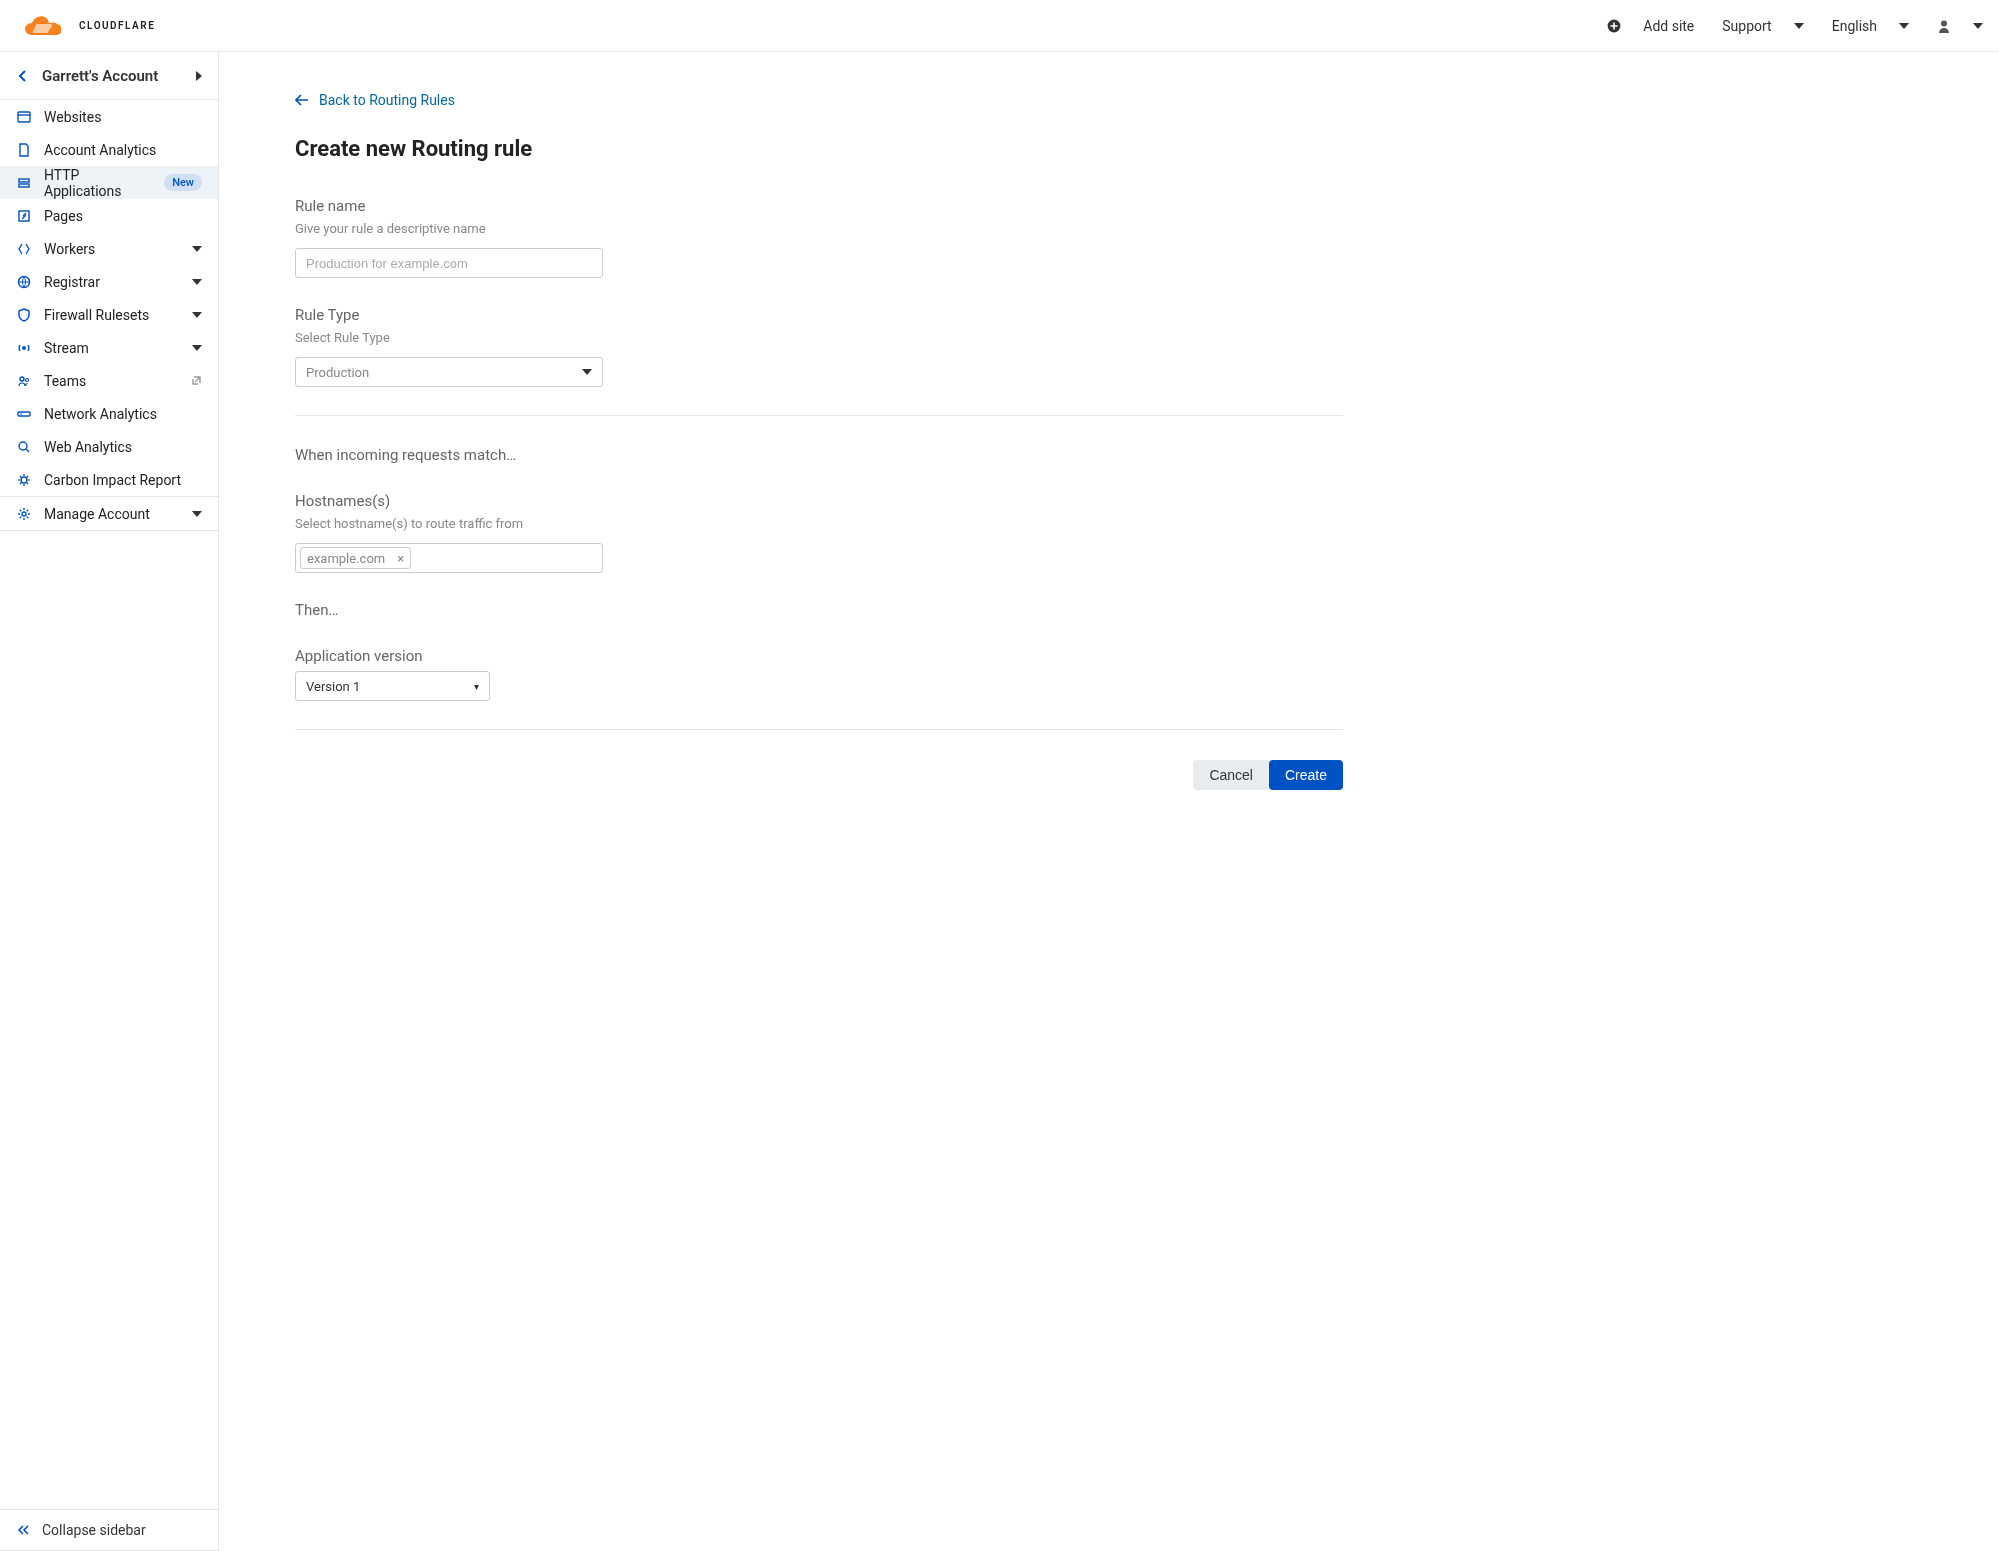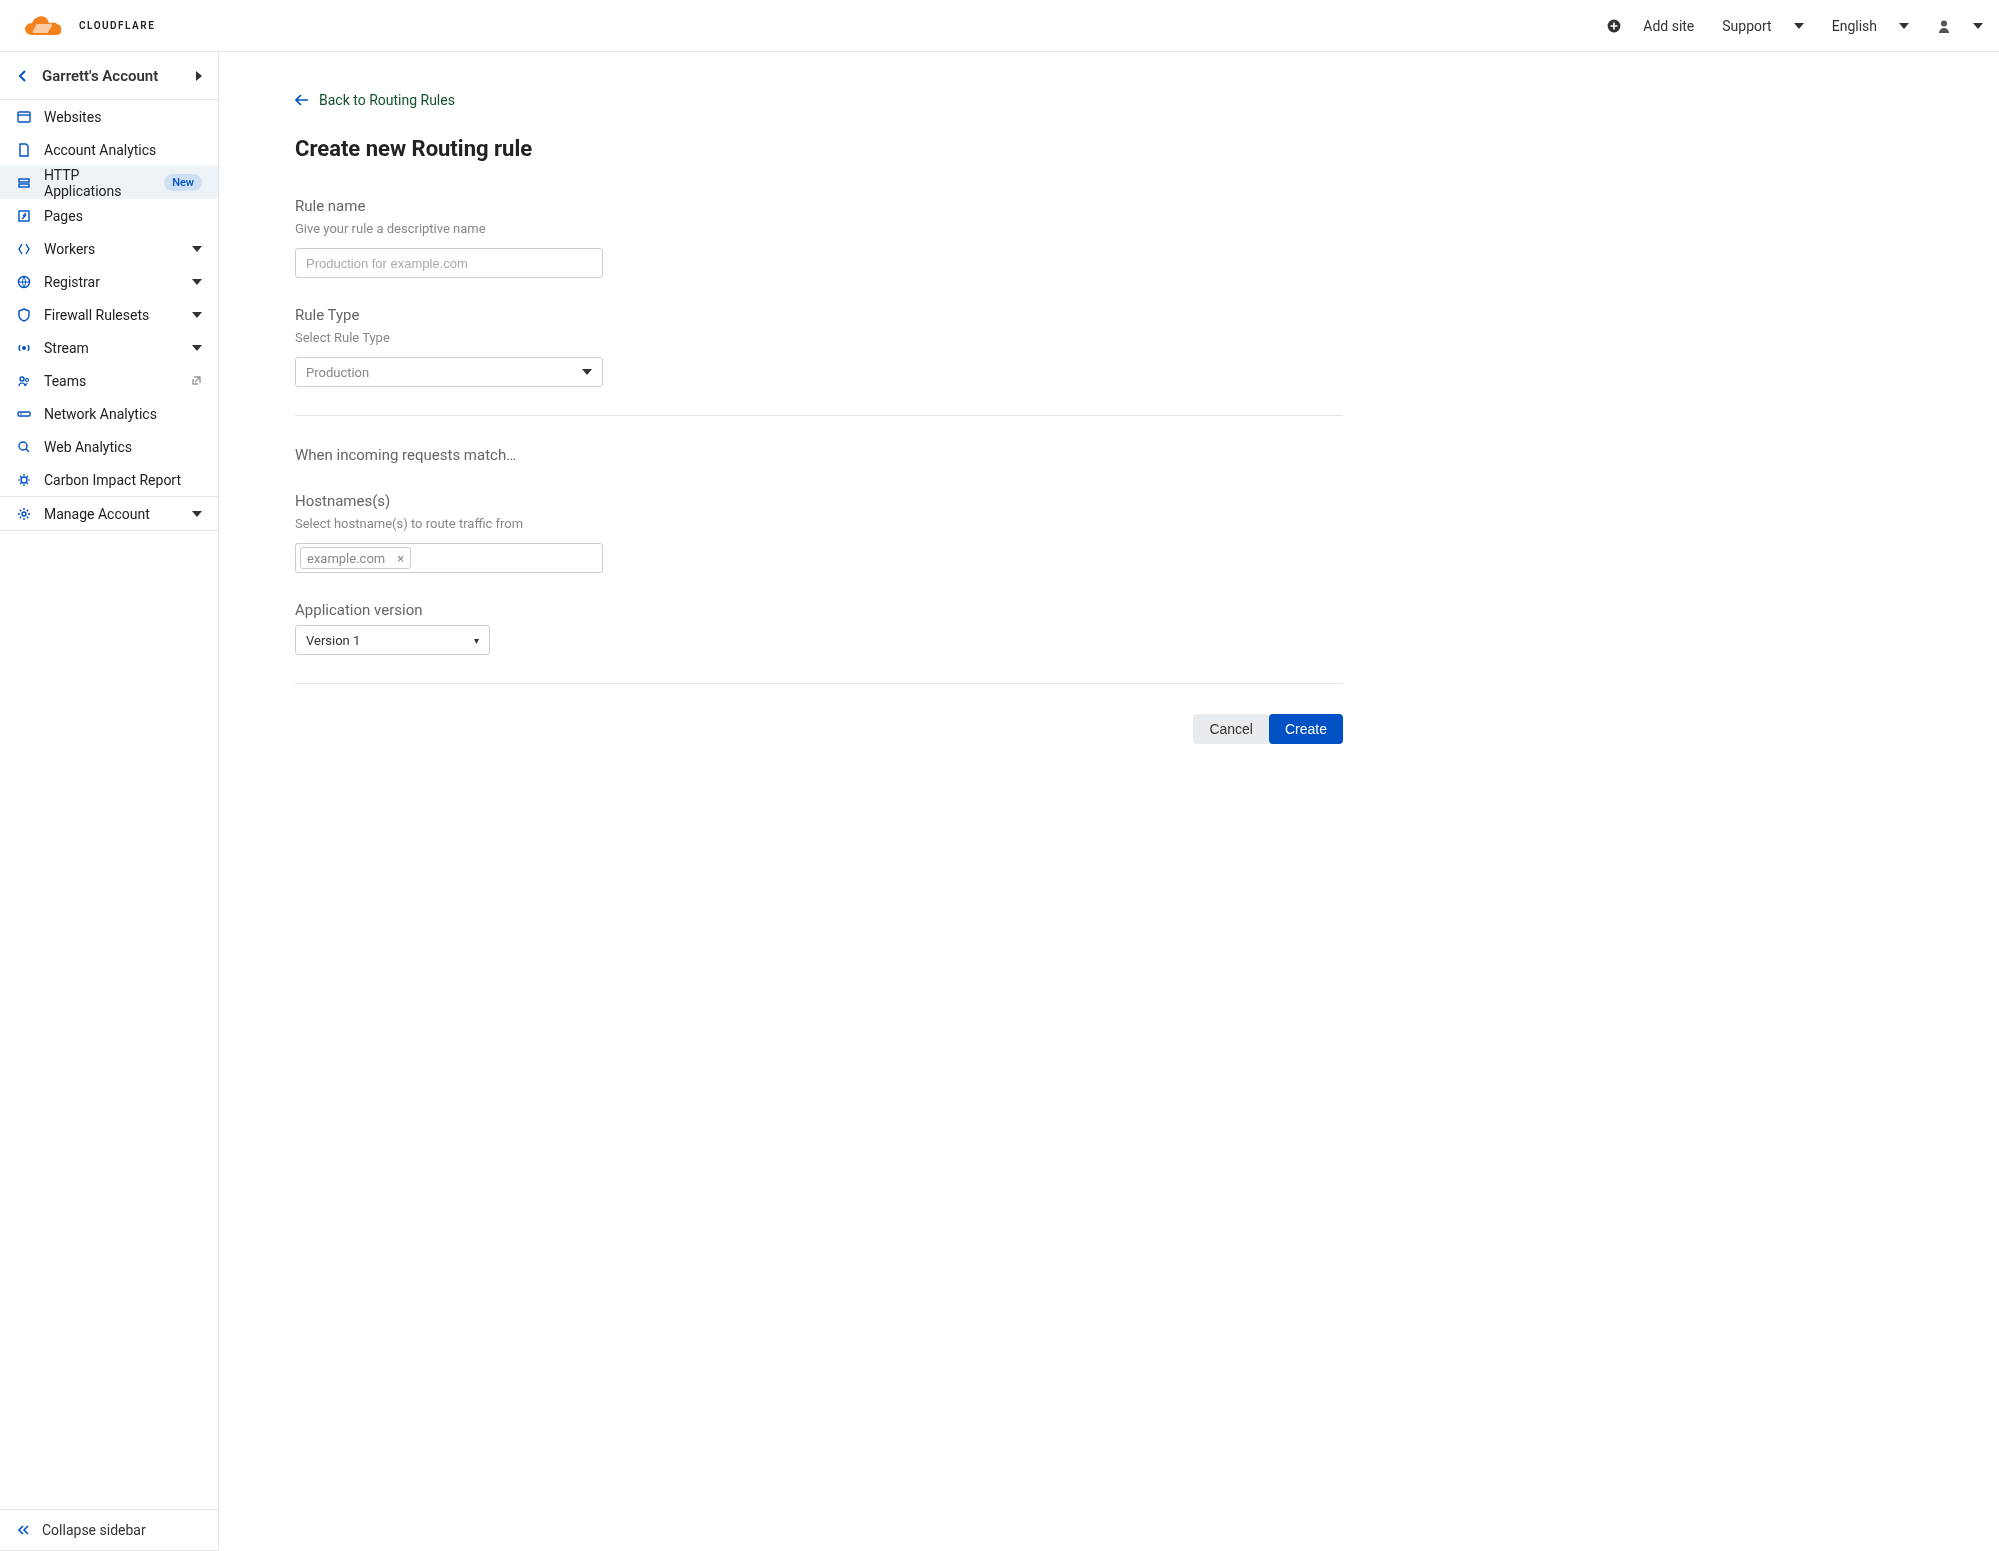--- a/index.html
+++ b/index.html
@@ -29,21 +29,21 @@
 .nav-item .badge { background:#cfe0f5; color:#0051c3; font-size:11px; padding:2px 8px; border-radius:10px; font-weight:500; }
 .nav-item .caret-down { border-top-color:#333; }
 .nav-item .ext-link { color:#999; font-size:14px; }
 .sidebar hr { border:none; border-top:1px solid #e5e5e5; }
 
 .sidebar-spacer { flex:1; }
 .collapse-row { height:42px; border-top:1px solid #e5e5e5; border-bottom:1px solid #e5e5e5; display:flex; align-items:center; padding:0 16px; gap:12px; cursor:pointer; }
 
 
 .main { flex:1; padding:40px 76px; max-width: 1200px; }
-.backlink { display:flex; align-items:center; gap:10px; color:#14532d; font-size:14px; cursor:pointer; margin-bottom:28px; }
+.backlink { display:flex; align-items:center; gap:10px; color:#0369a1; font-size:14px; cursor:pointer; margin-bottom:28px; }
 h1 { font-size:22px; font-weight:700; margin-bottom:36px; color:#222; }
 .section-label { font-size:15px; color:#666; margin-bottom:6px; }
 .section-help { font-size:13px; color:#888; margin-bottom:12px; }
 .form-block { margin-bottom:28px; }
 
 .text-input,.select-box,.version-select { width:308px; height:30px; border:1px solid #ccc; border-radius:3px; padding:0 10px; font-size:13px; color:#333; background:#fff; display:flex; align-items:center; }
 .text-input input { border:none; outline:none; width:100%; font-size:13px; }
 .text-input input::placeholder { color:#aaa; }
 
 .select-box { justify-content:space-between; cursor:pointer; }
@@ -288,20 +288,21 @@
       <div class="section-label">Hostnames(s)</div>
       <div class="section-help">Select hostname(s) to route traffic from</div>
       <div class="tagbox">
         <span class="tag">
           <span>example.com</span>
           <span class="x">×</span>
         </span>
       </div>
     </div>
 
+    <div class="subhead">Then…</div>
 
     <div class="form-block">
       <div class="section-label">Application version</div>
       <div class="version-select">
         <span class="selval">Version 1</span>
         <span class="tiny-arrow">▾</span>
       </div>
     </div>
 
     <hr class="divider">

